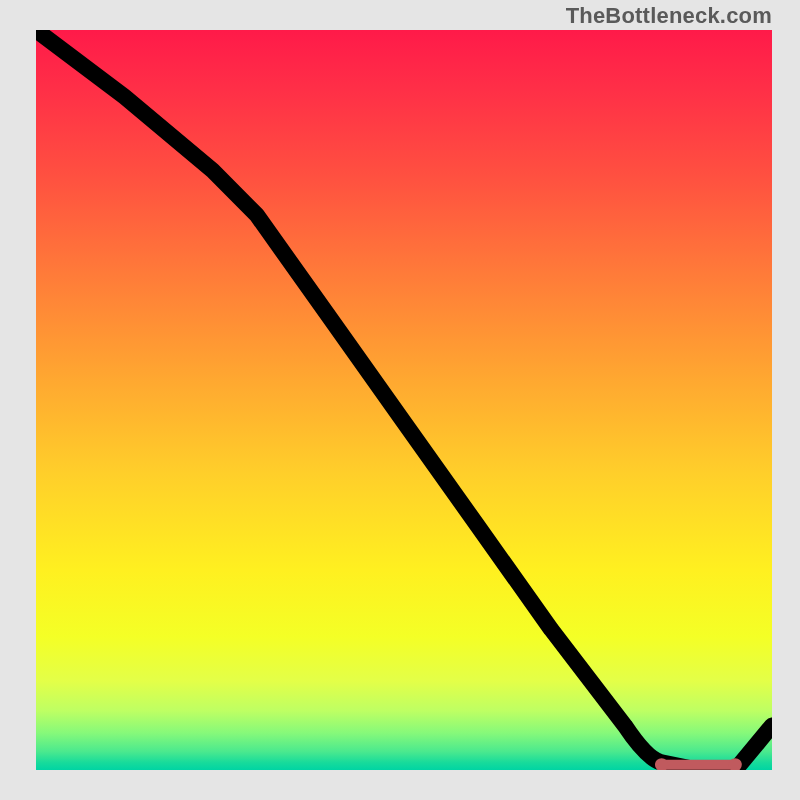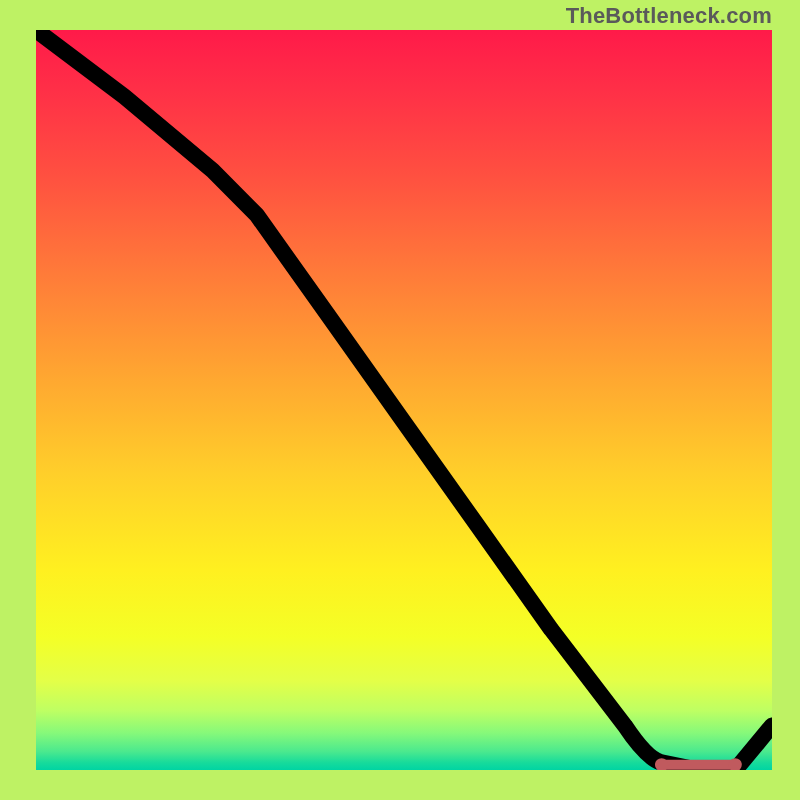--- a/index.html
+++ b/index.html
@@ -8,21 +8,21 @@
     width: 800px;
     height: 800px;
     background: #000;
     overflow: hidden;
     font-family: Arial, Helvetica, sans-serif;
   }
   .frame {
     position: relative;
     width: 800px;
     height: 800px;
-    background: #bef264;
+    background: #e5e5e5;
   }
   .watermark {
     position: absolute;
     top: 3px;
     right: 28px;
     font-size: 22px;
     font-weight: 600;
     color: #5a5a5a;
     letter-spacing: 0.2px;
   }

